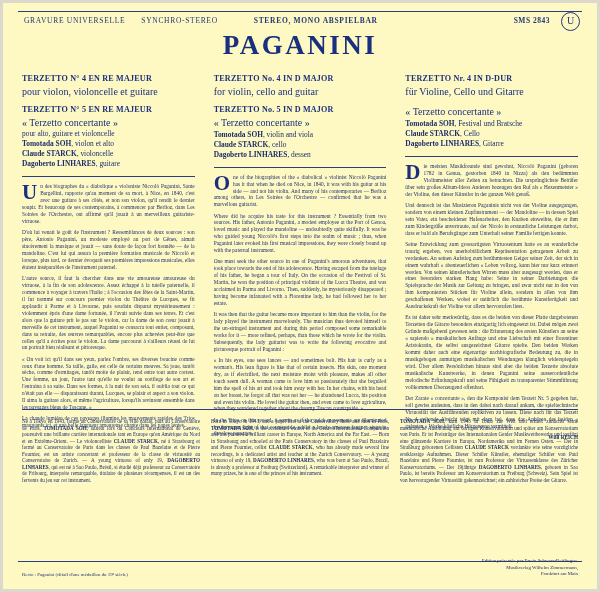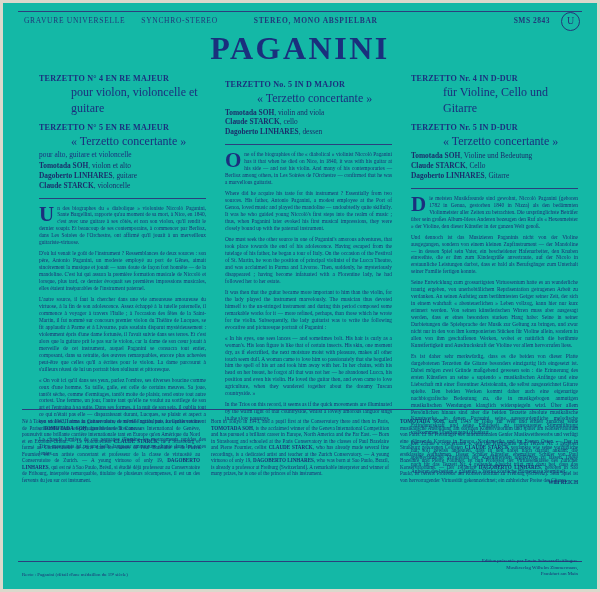--- a/index.html
+++ b/index.html
@@ -6,21 +6,21 @@
   body{
     width:600px;height:592px;
     background:#e8e4da;
     font-family:"Liberation Serif", serif;
     color:#1b2d6b;
     overflow:hidden;
   }
   .sleeve{
     position:relative;
     width:600px;height:592px;
-    background:#14b8a6;
+    background:#fef9c3;
     box-sizing:border-box;
     padding:0;
   }
   
   .top-rule{
     position:absolute;left:18px;right:18px;top:11px;
     border-top:1px solid #2b3f7e;
   }
   .header{
     position:absolute;left:24px;right:24px;top:16px;
@@ -35,35 +35,35 @@
   .uni-logo{
     position:absolute;right:20px;top:12px;
     width:17px;height:17px;border-radius:50%;
     border:1px solid #22377a;
     color:#22377a;font-size:10px;line-height:16px;text-align:center;
     font-family:"Liberation Serif",serif;
   }
   .title{
     position:absolute;top:30px;left:0;right:0;
     text-align:center;
-    font-size:32px;letter-spacing:2.5px;
+    font-size:27px;letter-spacing:2.5px;
     color:#1a2f7d;font-weight:bold;
     font-family:"Liberation Serif", serif;
   }
   .cols{
-    position:absolute;top:74px;left:39px;right:22px;
+    position:absolute;top:74px;left:22px;right:22px;
     display:flex;gap:19px;
   }
   .col{flex:1 1 0;min-width:0;}
   .work{
     font-size:7.6px;line-height:1.32;color:#1b2f7e;
     margin-bottom:1px;
   }
   .work .wtitle{font-weight:bold;font-size:8.1px;letter-spacing:0.2px;}
-  .work .wsub{font-size:12px;margin-left:32px;}
+  .work .wsub{font-size:10px;}
   .work .wsub2{font-size:7.4px;font-weight:normal;}
   .spacer6{height:6px;}
   .perf{font-size:7.4px;line-height:1.35;}
   .perf b{font-weight:bold;}
   .rule{
     border-top:0.7px solid #2b3f7e;
     margin:7px 0 6px 0;
   }
   .body{
     font-size:5.35px;
@@ -140,34 +140,38 @@
         <div class="wsub">pour violon, violoncelle et guitare</div>
       </div>
       <div class="spacer6"></div>
       <div class="work">
         <div class="wtitle">TERZETTO N° 5 EN RE MAJEUR</div>
         <div class="wsub">« Terzetto concertante »</div>
         <div class="wsub2">pour alto, guitare et violoncelle</div>
       </div>
       <div class="perf">
         <div><b>Tomotada SOH</b><span>, violon et alto</span></div>
+        <div><b>Claude STARCK</b><span>, violoncelle</span></div>
         <div><b>Dagoberto LINHARES</b><span>, guitare</span></div>
-        <div><b>Claude STARCK</b><span>, violoncelle</span></div>
       </div>
       <div class="rule"></div>
       <div class="body">
         <p><span class="dropcap">U</span><span>n des biographes du « diabolique » violoniste Niccolò Paganini, Sante Bargellini, rapporte qu'au moment de sa mort, à Nice, en 1840, c'est avec une guitare à ses côtés, et non son violon, qu'il rendit le dernier soupir. Et beaucoup de ses contemporains, à commencer par Berlioz, dans Les Soirées de l'Orchestre, ont affirmé qu'il jouait à un merveilleux guitariste-virtuose.</span></p>
         <p>D'où lui venait le goût de l'instrument ? Ressemblances de deux sources : son père, Antonio Paganini, un modeste employé au port de Gênes, aimait sincèrement la musique et jouait — sans doute de façon fort honnête — de la mandoline. C'est lui qui assura la première formation musicale de Niccolò et lorsque, plus tard, ce dernier évoquait ses premières impressions musicales, elles étaient inséparables de l'instrument paternel.</p>
         <p>L'autre source, il faut la chercher dans une vie amoureuse amoureuse du virtuose, à la fin de son adolescence. Assez échappé à la tutelle paternelle, il commence à voyager à travers l'Italie ; à l'occasion des fêtes de la Saint-Martin, il fut nommé sur concours premier violon du Théâtre de Lucques, se fit applaudir à Parme et à Livourne, puis soudain disparut mystérieusement : violemment épris d'une dame fortunée, il l'avait suivie dans ses terres. Et c'est alors que la guitare prit le pas sur le violon, car la dame de son cœur jouait à merveille de cet instrument, auquel Paganini se consacra tout entier, composant, dans sa retraite, des œuvres remarquables, encore plus achevées peut-être que celles qu'il a écrites pour le violon. La dame parcourut à s'ailleurs réussi de lui un portrait bien réalisant et pittoresque.</p>
         <p>« On voit ici qu'il dans ses yeux, parlez l'ombre, ses diverses boucine comme ceux d'une homme. Sa taille, gaile, est celle de certains meuves. Sa joue, tantôt sèche, comme d'ermitages, tantôt moite de plaisir, rend entre tout autre cortest. Une femme, un jour, l'autre tant qu'elle ne voulut au sortilege de son art et l'entraina à sa suite. Dans ses formes, à la nuit de son seia, il oublia tout ce qui n'était pas elle — disparaissant durant, Lucques, se plaisir et aspect a son violon. Il aima la guitare alors, et même l'agriculture, lorsqu'ils revinrent ensemble dans les paysages bleus de Toscane. »</p>
         <p>La chaude lumière de ces paysages illumine les mouvements rapides des Trios marquants ici, et une belle langueur amoureuse chante dans les pages lentes.</p>
       </div>
     </div>
 
     <div class="col">
+      <div class="work">
+        <div class="wtitle">TERZETTO No. 4 IN D MAJOR</div>
+        <div class="wsub">for violin, cello and guitar</div>
+      </div>
       <div class="spacer6"></div>
       <div class="work">
         <div class="wtitle">TERZETTO No. 5 IN D MAJOR</div>
         <div class="wsub">« Terzetto concertante »</div>
       </div>
       <div class="perf">
         <div><b>Tomotada SOH</b><span>, violin and viola</span></div>
         <div><b>Claude STARCK</b><span>, cello</span></div>
         <div><b>Dagoberto LINHARES</b><span>, dessen</span></div>
       </div>
@@ -182,25 +186,24 @@
       </div>
     </div>
 
     <div class="col">
       <div class="work">
         <div class="wtitle">TERZETTO Nr. 4 IN D-DUR</div>
         <div class="wsub">für Violine, Cello und Gitarre</div>
       </div>
       <div class="spacer6"></div>
       <div class="work">
-        <div class="wtitle">TERZETTO Nr. 5 IN D-DUR</div>
         <div class="wsub">« Terzetto concertante »</div>
       </div>
       <div class="perf">
-        <div><b>Tomotada SOH</b><span>, Violine und Bedeutung</span></div>
+        <div><b>Tomotada SOH</b><span>, Festival und Bratsche</span></div>
         <div><b>Claude STARCK</b><span>, Cello</span></div>
         <div><b>Dagoberto LINHARES</b><span>, Gitarre</span></div>
       </div>
       <div class="rule"></div>
       <div class="body">
         <p><span class="dropcap">D</span><span>ie meisten Musikfreunde sind gewohnt, Niccolò Paganini (geboren 1782 in Genua, gestorben 1840 in Nizza) als den bedämmten Violinmeister aller Zeiten zu betrachten. Die ursprünglichste Beträfer über sein großes Album-Ideos Anderen bezeugen den Ruf als « Hexenmeister » der Violine, den dieser Künstler in der ganzen Welt genoß.</span></p>
         <p>Und dennoch ist das Musizieren Paganinis nicht von der Violine ausgegangen, sondern von einem kleinen Zupfinstrument — der Mandoline — in dessen Spiel sein Vater, ein bescheidener Hafenarbeiter, den Knaben einweihte, die er ihm zum Kindergrüße anvertraute, auf der Nicolo in erstaunliche Leistungen darbot, dass er bald als Berufsgänger zum Unterhalt seiner Familie fertigen konnte.</p>
         <p>Seine Entwicklung zum grossartigsten Virtuosentum hatte es an wunderliche traurig ergeben, von unerhobtälichem Repräsentation getragenen Arbeit zu verdanken. An seinen Aufstieg zum berühmtesten Geiger seiner Zeit, der sich in einem wahrhaft « abenteuerlichen » Leben vollzog, kann hier nur kurz erinnert werden. Von seinen künstlerischen Wirren muss aber ausgesagt werden, dass er eines besonders starken Hang habe: Seine in seiner Darbietungen die Spielsprache der Musik zur Geltung zu bringen, und zwar nicht nur in den von ihm komponierten Stücken für Violine allein, sondern in allen von ihm geschaffenen Werken, wobei er natürlich die berühmte Kunstfertigkeit und Ausdruckskraft der Violine vor allem hervorrufen liess.</p>
         <p>Es ist daher sehr merkwürdig, dass es die beiden von dieser Platte dargebotenen Terzetten die Gitarre besonders einzigartig lich eingesetzt ist. Dabei mögen zwei Gründe maßgebend gewesen sein : die Erinnerung des ersten Künstlers an seine « sapiendo » musikalischen Anfänge und eine Liebschaft mit einer florentiner Aristokratin, die selbst ausgezeichnet Gitarre spielte. Den beiden Werken kommt daher auch eine eigenartige nachbiografische Bedeutung zu, die in musikgebogen anmutigen musikalischen Wendungen klanglich widerspiegeln wird. Über allem Persönlichen hinaus sind aber die beiden Terzette absolute musikalische Kunstwerke, in denen Paganini seine ausserordentliche melodische Erfindungskraft und seine Fähigkeit zu transparenter Stimmführung vollkommen Überzeugend offenbart.</p>
         <p>Der Zarate « concertante », den die Komponist dem Terzett Nr. 5 gegeben hat, soll gewiss andeuten, dass in den dabei nach darauf ankam, die spieltechnische Virtuosität der Ausführenden repliktiven zu lassen. Diese nach für das Terzett Nr. 4 geltende Absicht trägt mit dazu bei, dass das Anhören der beiden « galanten » Werke köstliche Hörgenusse vermittelt.</p>

